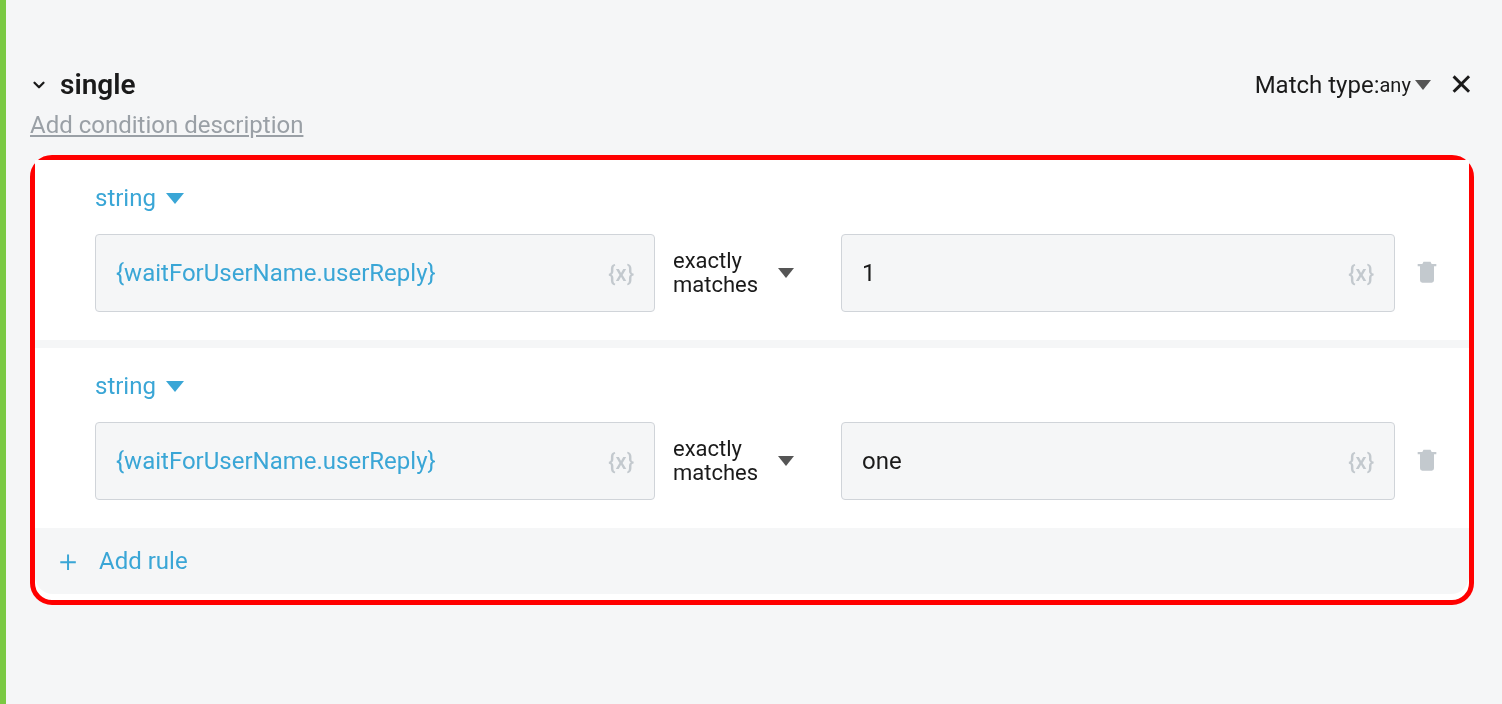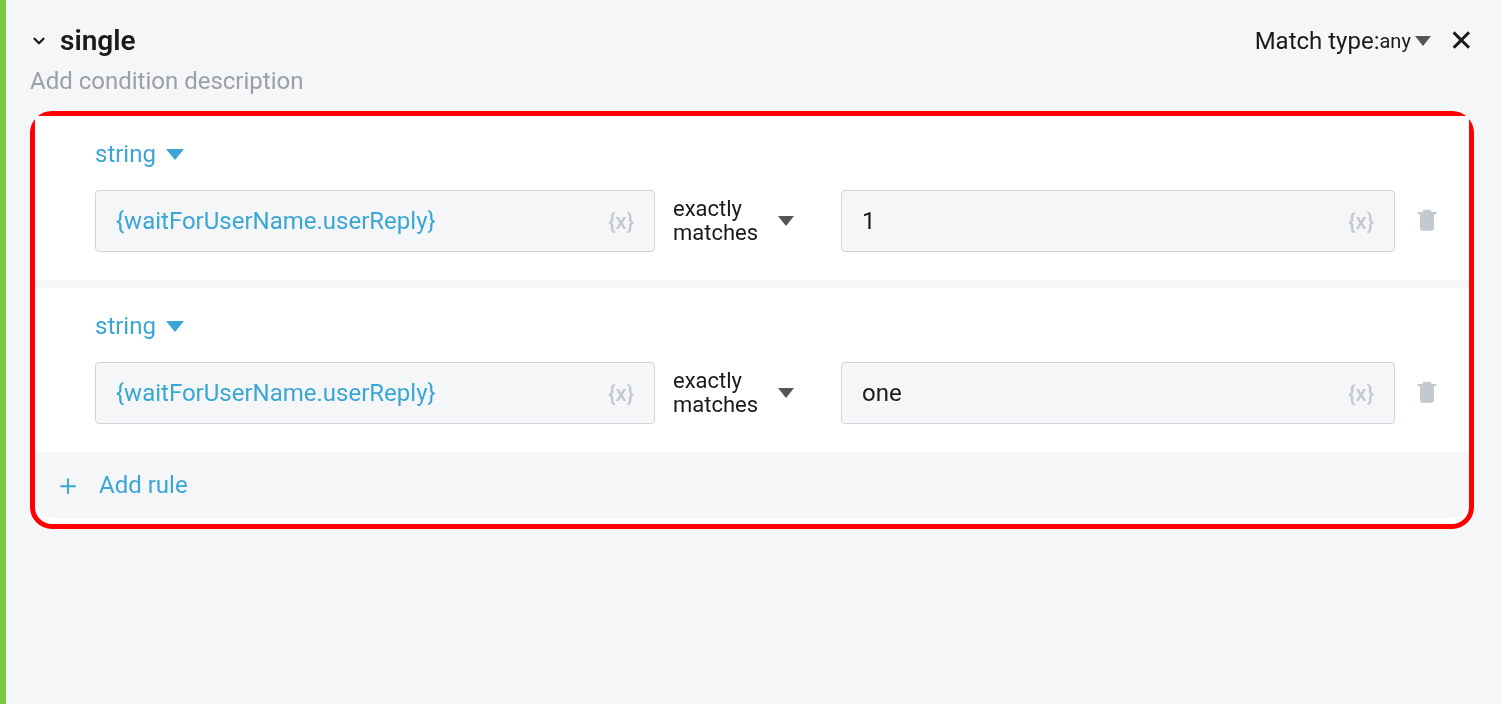--- a/index.html
+++ b/index.html
@@ -17,20 +17,21 @@
     padding: 0 16px 0 0;
   }
   .panel {
     padding: 24px 12px 0 24px;
   }
   .header-row {
     display: flex;
     align-items: center;
     justify-content: space-between;
     margin-bottom: 10px;
+    margin-top: 44px;
   }
   .title-group {
     display: flex;
     align-items: center;
     gap: 12px;
   }
   .chev-down {
     width: 18px; height: 18px; stroke: #1a1a1a;
   }
   .title {
@@ -62,20 +63,21 @@
     font-size: 30px;
     color: #1a1a1a;
     cursor: pointer;
     margin-left: 18px;
     line-height: 1;
   }
   .desc {
     font-size: 24px;
     color: #9aa0a6;
     margin-bottom: 16px;
+    text-decoration: underline;
   }
   .rules-box {
     border: 5px solid #ff0000;
     border-radius: 22px;
     padding: 0 0 6px 0;
     background: #fff;
   }
   .rule {
     padding: 24px 24px 28px 60px;
     border-bottom: 8px solid #f5f6f7;
@@ -106,21 +108,21 @@
     align-items: center;
     gap: 18px;
   }
   .input-box {
     display: flex;
     align-items: center;
     justify-content: space-between;
     background: #f5f6f7;
     border: 1px solid #d0d4d9;
     border-radius: 4px;
-    padding: 16px 20px;
+    padding: 24px 20px;
     flex: 0 0 560px;
     font-size: 24px;
   }
   .input-left .token {
     color: #3aa6d6;
   }
   .input-left .plain {
     color: #1a1a1a;
   }
   .brace-icon {

